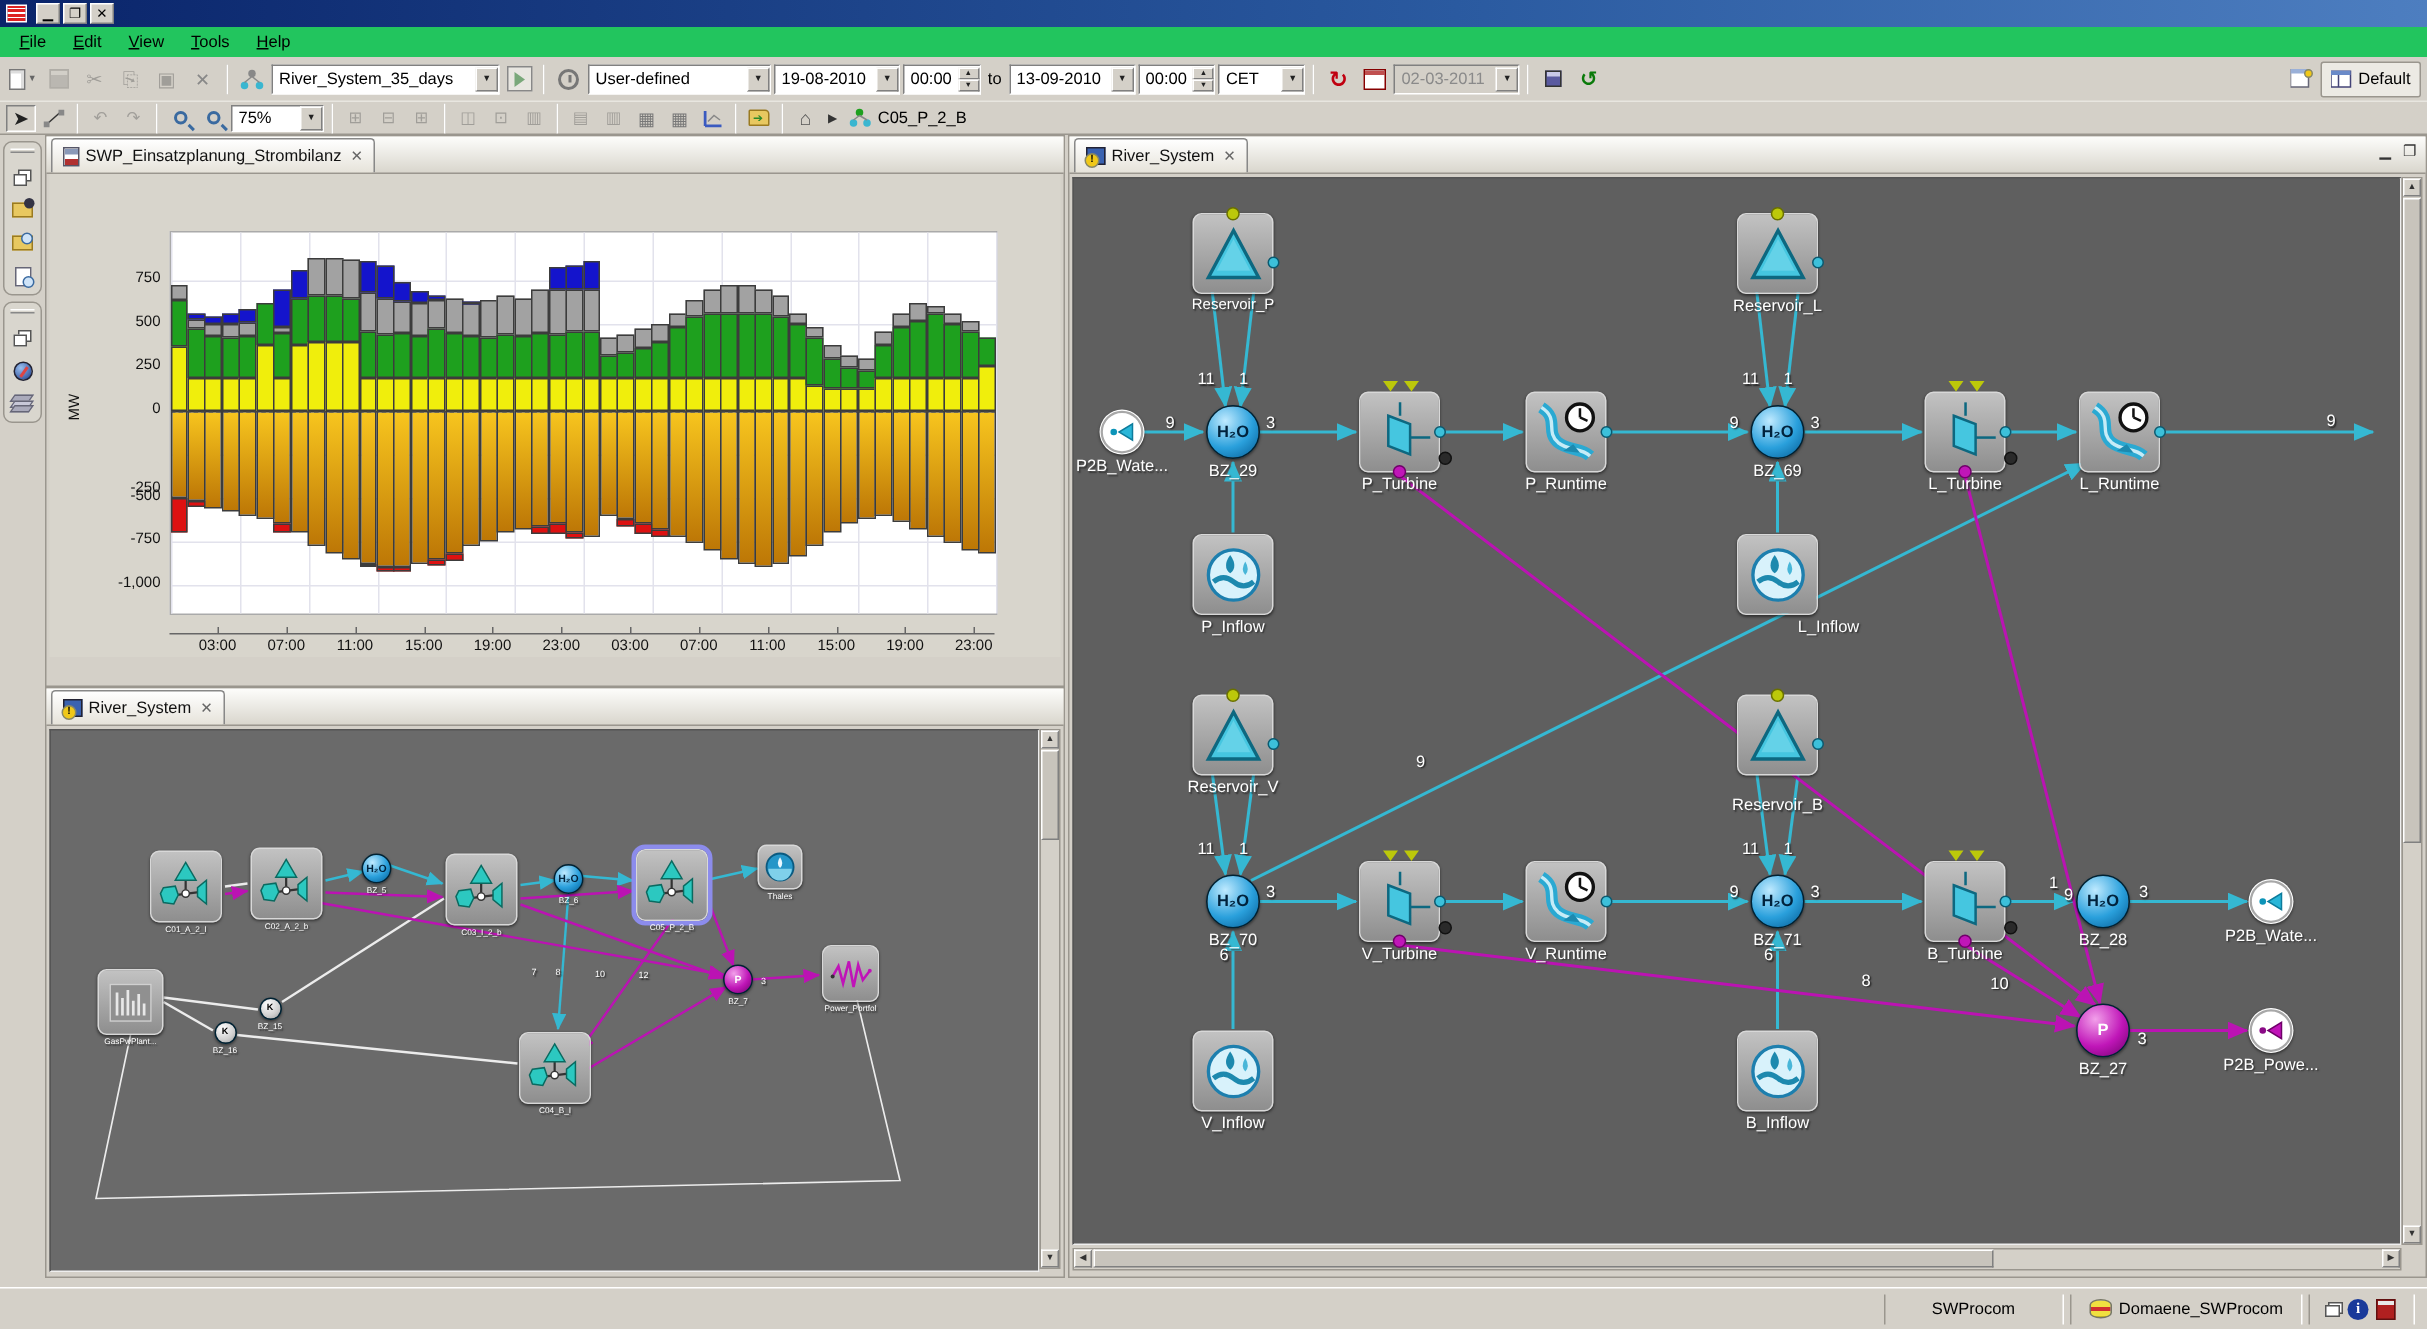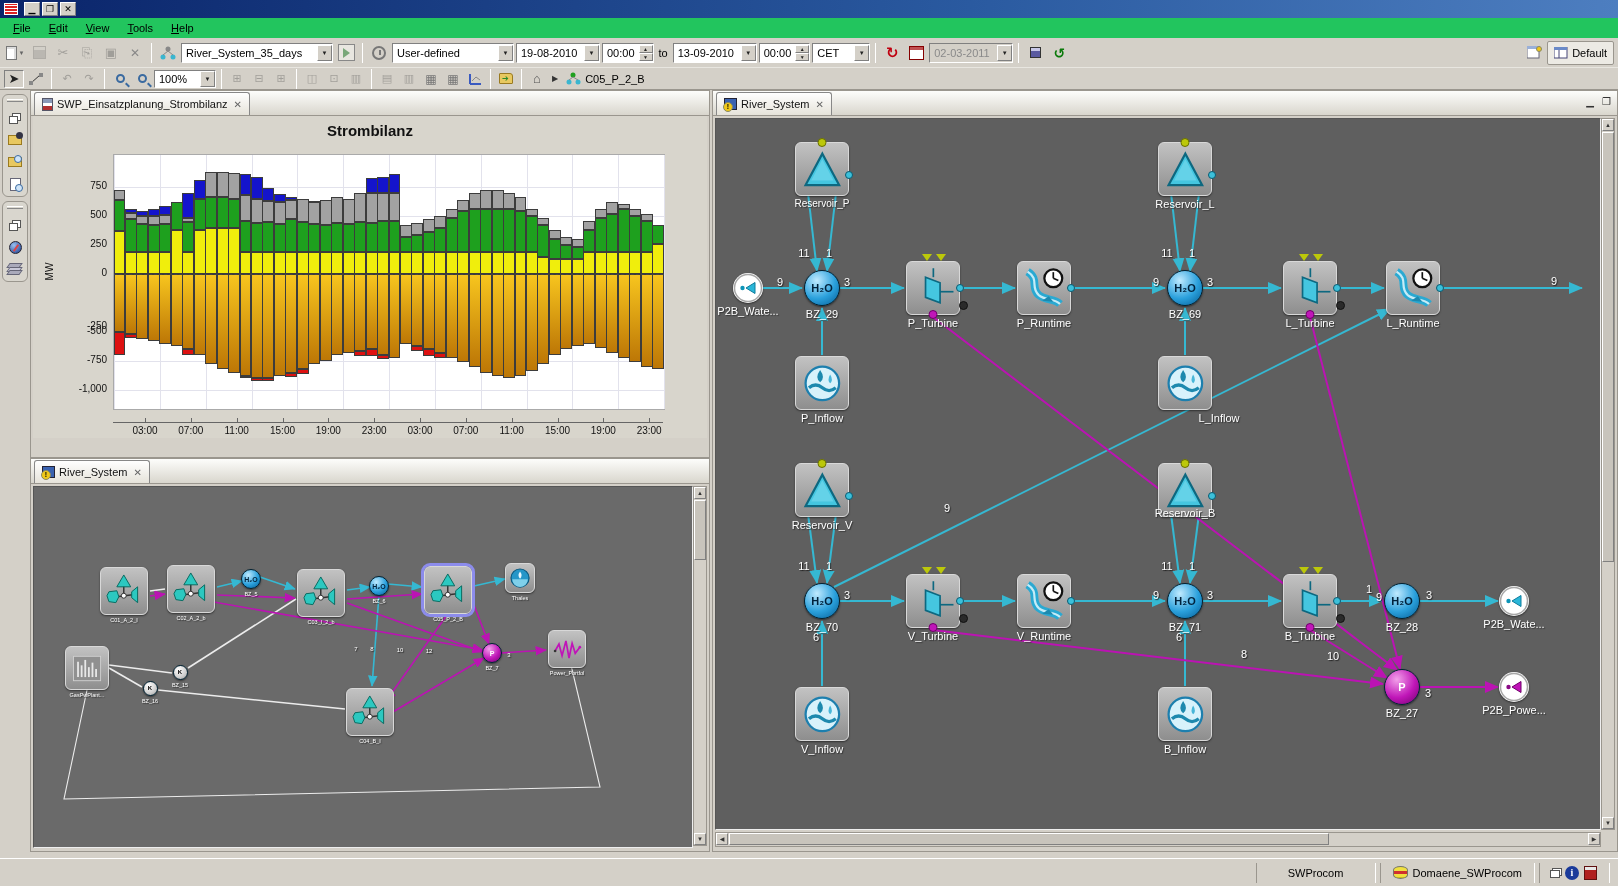--- a/index.html
+++ b/index.html
@@ -273,21 +273,21 @@
   <span class="tbtn sm dis">↶</span>
   <span class="tbtn sm dis">↷</span>
   <span class="tsep"></span>
   <span class="tbtn sm">
       <span class="ic-mag"></span>
     </span>
   <span class="tbtn sm">
       <span class="ic-mag"></span>
     </span>
   <span class="combo" style="width:62px;height:18px">
-      <span class="cval">100%</span>
+      <span class="cval">75%</span>
       <span class="arr" style="margin-left:auto">▼</span>
     </span>
   <span class="tsep"></span>
   <span class="tbtn sm dis">⊞</span>
   <span class="tbtn sm dis">⊟</span>
   <span class="tbtn sm dis">⊞</span>
   <span class="tsep"></span>
   <span class="tbtn sm dis">◫</span>
   <span class="tbtn sm dis">⊡</span>
   <span class="tbtn sm dis">▥</span>
@@ -362,21 +362,20 @@
 
 <div class="panel" style="left:30px; top:90px; width:680px; height:368px;">
   <div class="tabrow">
     <span class="tab">
       <span class="tabicon-doc"></span>
       <span class="tx">SWP_Einsatzplanung_Strombilanz</span>
       <span class="cls">✕</span>
     </span>
   </div>
   <div class="chart-content">
-    <div class="chart-title">Strombilanz</div>
     <span class="mw-label" style="left:8px; top:150px;">MW</span>
     <div id="yticks">
         <span class="ytick" style="left: 28px; top: 64px;">750</span>
         <span class="ytick" style="left: 28px; top: 93px;">500</span>
         <span class="ytick" style="left: 28px; top: 122px;">250</span>
         <span class="ytick" style="left: 28px; top: 151px;">0</span>
         <span class="ytick" style="left: 28px; top: 180px; margin-top: 24px;">-250</span>
         <span class="ytick" style="left: 28px; top: 209px;">-500</span>
         <span class="ytick" style="left: 28px; top: 238px;">-750</span>
         <span class="ytick" style="left: 28px; top: 267px;">-1,000</span>
@@ -969,21 +968,21 @@
       </div>
       <div class="dlabel" style="left: 106px; top: 400px; font-size: 11px;">Reservoir_V</div>
       <div class="dnode nb" style="left: 442px; top: 344px; width: 54px; height: 54px;">
         <svg viewBox="0 0 40 40">
           <polygon points="20,6 35,34 5,34" fill="#45c6e0" stroke="#0d6880" stroke-width="2"></polygon>
           <polygon points="20,11 30,30 10,30" fill="#8ae0f2" opacity="0.45"></polygon>
         </svg>
         <span class="port pt-yel"></span>
         <span class="port pt-cyan" style="top:62%"></span>
       </div>
-      <div class="dlabel" style="left: 469px; top: 388px; font-size: 11px;">Reservoir_B</div>
+      <div class="dlabel" style="left: 469px; top: 412px; font-size: 11px;">Reservoir_B</div>
       <div class="dnode sphere" style="left: 88px; top: 464px; width: 36px; height: 36px; font-size: 11px;">H₂O</div>
       <div class="dlabel" style="left: 106px; top: 502px; font-size: 11px;">BZ_70</div>
       <div class="dnode nb" style="left: 190px; top: 455px; width: 54px; height: 54px;">
         <svg viewBox="0 0 40 40">
           <line x1="20" y1="2" x2="20" y2="10" stroke="#0d6880" stroke-width="1.5"></line>
           <polygon points="13,10 26,15 26,33 13,28" fill="#45c6e0" stroke="#0d6880" stroke-width="1.5"></polygon>
           <line x1="26" y1="23" x2="38" y2="23" stroke="#0d6880" stroke-width="1.5"></line>
         </svg>
         <span class="pt-tri" style="left:28%"></span>
         <span class="pt-tri" style="left:55%"></span>

